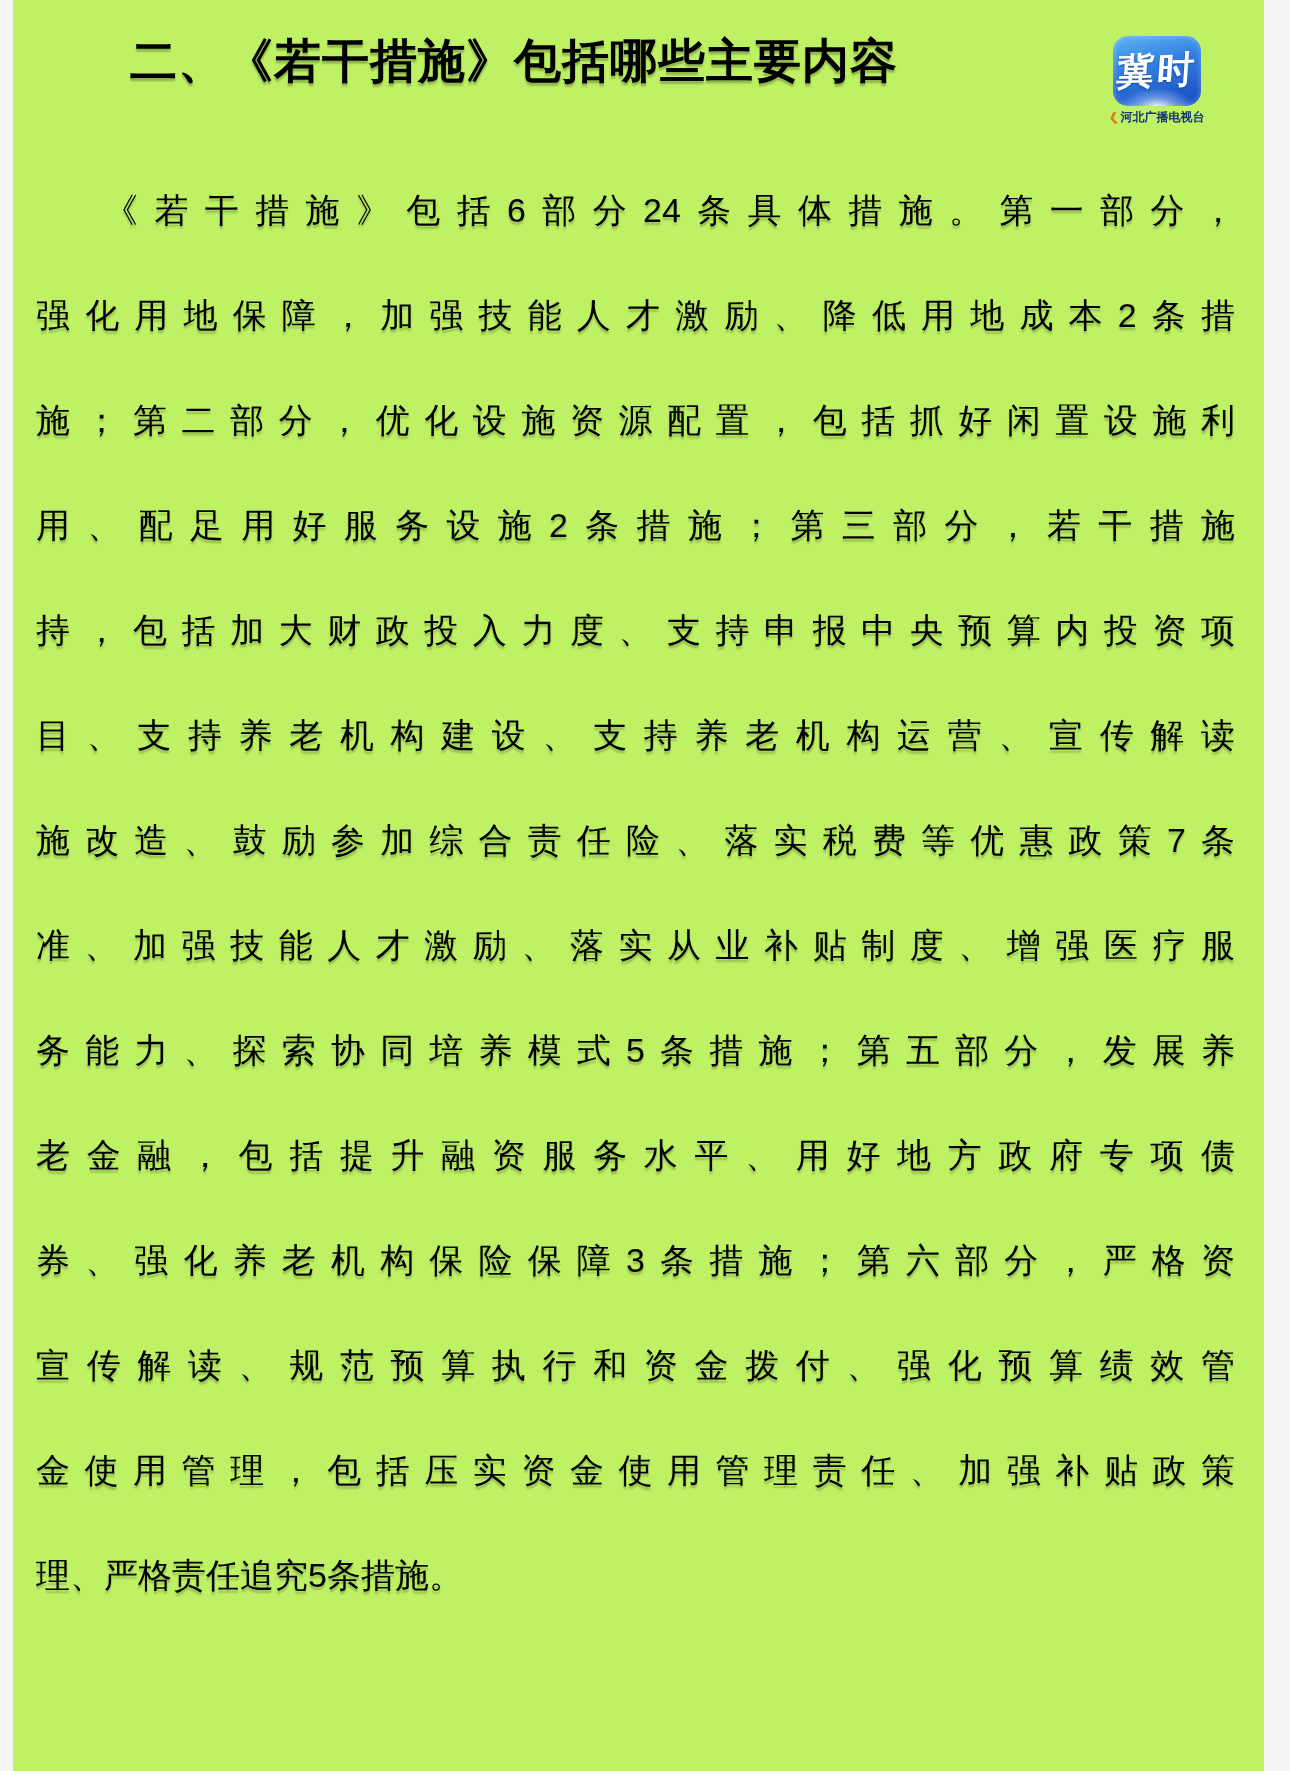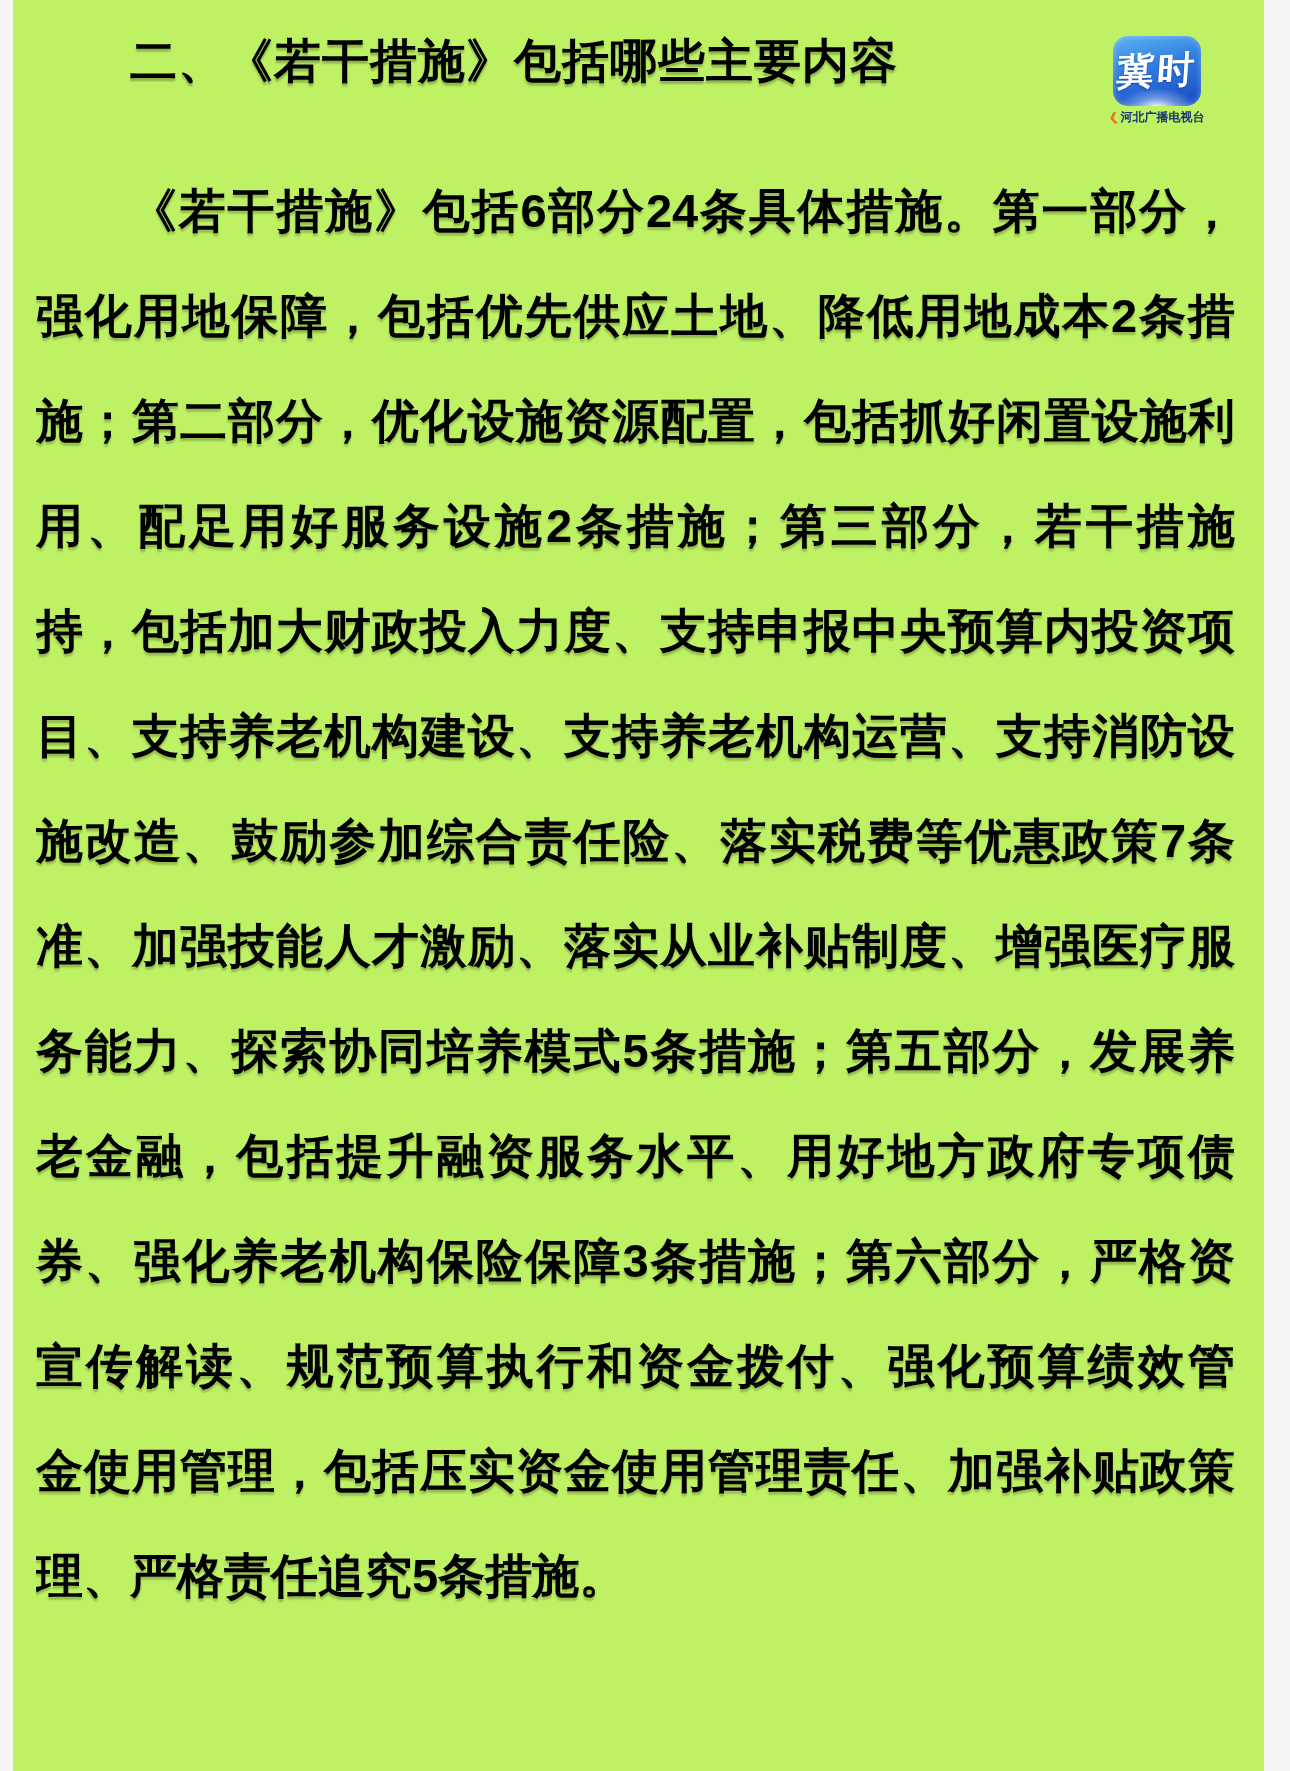--- a/index.html
+++ b/index.html
@@ -32,23 +32,22 @@
     color: #000000;
     line-height: 66px;
     text-indent: 2em;
     letter-spacing: 1px;
     text-shadow: 0 3px 2px rgba(0,0,0,0.25);
     white-space: nowrap;
   }
   .article {
     margin-top: 64px;
     color: #000000;
-    font-size: 47px;
+    font-size: 34px;
     text-shadow: 0 3px 2px rgba(0,0,0,0.22);
-    font-weight: bold;
   }
   .article .line {
     line-height: 105px;
     height: 105px;
     text-align: justify;
     text-align-last: justify;
     overflow: hidden;
   }
   .article .line.indent { text-indent: 2em; }
   .article .line.last {
@@ -104,25 +103,25 @@
 
 <div class="page">
   <div class="gutter gutter-left"></div>
   <div class="gutter gutter-right"></div>
 
   <div class="content">
     <h1 class="page-title">二、《若干措施》包括哪些主要内容</h1>
 
     <div class="article">
       <div class="line indent">《若干措施》包括6部分24条具体措施。第一部分，</div>
-      <div class="line">强化用地保障，包括优先供应土地、降低用地成本2条措</div>
+      <div class="line">强化用地保障，加强技能人才激励、降低用地成本2条措</div>
       <div class="line">施；第二部分，优化设施资源配置，包括抓好闲置设施利</div>
       <div class="line">用、配足用好服务设施2条措施；第三部分，若干措施</div>
       <div class="line">持，包括加大财政投入力度、支持申报中央预算内投资项</div>
-      <div class="line">目、支持养老机构建设、支持养老机构运营、支持消防设</div>
+      <div class="line">目、支持养老机构建设、支持养老机构运营、宣传解读</div>
       <div class="line">施改造、鼓励参加综合责任险、落实税费等优惠政策7条</div>
       <div class="line">准、加强技能人才激励、落实从业补贴制度、增强医疗服</div>
       <div class="line">务能力、探索协同培养模式5条措施；第五部分，发展养</div>
       <div class="line">老金融，包括提升融资服务水平、用好地方政府专项债</div>
       <div class="line">券、强化养老机构保险保障3条措施；第六部分，严格资</div>
       <div class="line">宣传解读、规范预算执行和资金拨付、强化预算绩效管</div>
       <div class="line">金使用管理，包括压实资金使用管理责任、加强补贴政策</div>
       <div class="line last">理、严格责任追究5条措施。</div>
     </div>
   </div>

